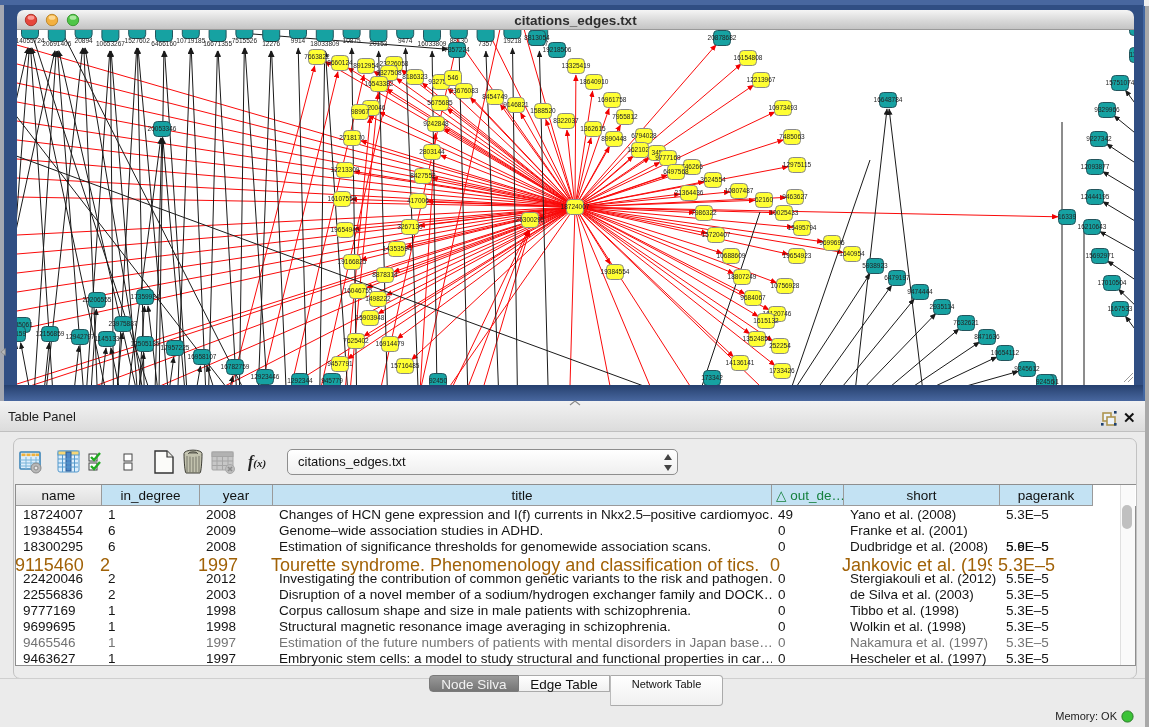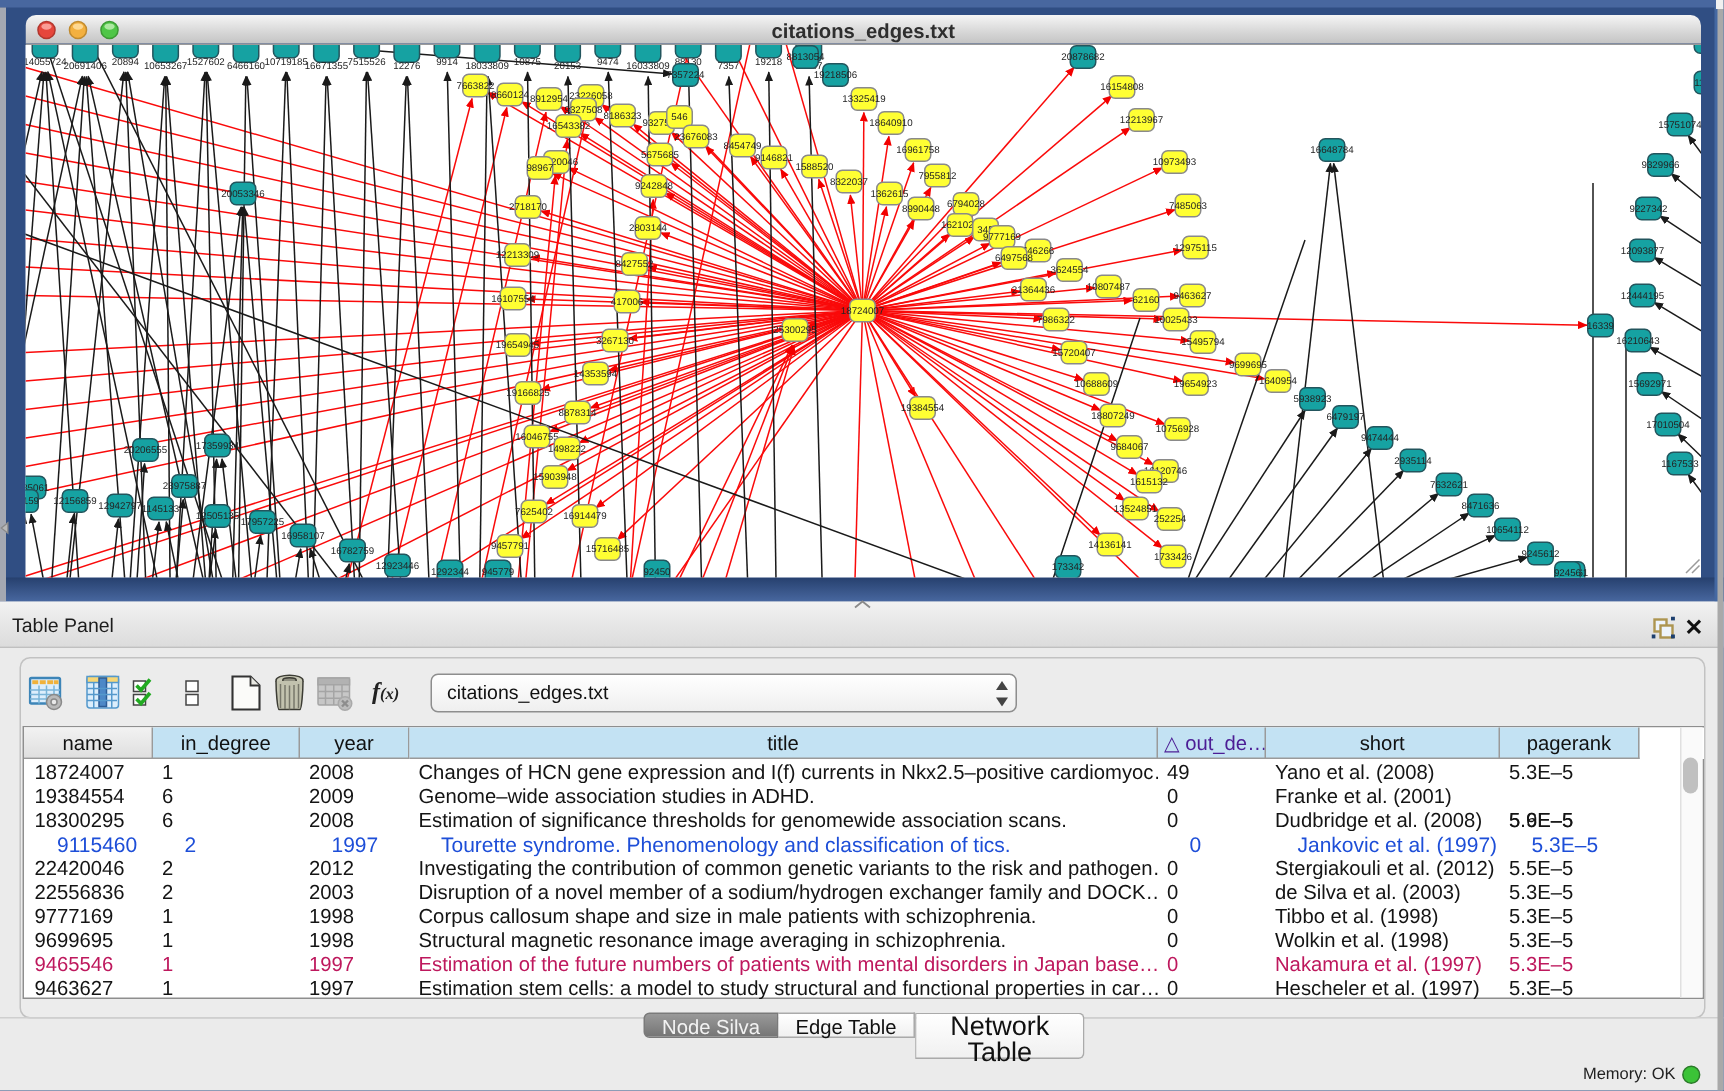--- a/index.html
+++ b/index.html
@@ -891,21 +891,21 @@
     <path d="M5 17 L9 11 L1 11 Z" fill="#444"></path>
   </svg>
 
 <div class="abs" style="left:15px;top:484px;width:1121px;height:182px;background:#fff;border:1px solid #8e8e8e"></div>
 <div class="abs" style="left:16px;top:485px;height:21px;width:1120px;background:#fff"></div>
 
 <div class="abs" style="left:16px;top:485px;width:86px;height:21px;background:linear-gradient(#f2f2f2,#dfdfdf);border-right:1px solid #9a9a9a;border-bottom:1px solid #9a9a9a;text-align:center;font-size:13.5px;line-height:21px;color:#111">name</div>
 <div class="abs" style="left:102px;top:485px;width:98px;height:21px;background:#c3e2f3;border-right:1px solid #9a9a9a;border-bottom:1px solid #9a9a9a;text-align:center;font-size:13.5px;line-height:21px;color:#111">in_degree</div>
 <div class="abs" style="left:200px;top:485px;width:73px;height:21px;background:#c3e2f3;border-right:1px solid #9a9a9a;border-bottom:1px solid #9a9a9a;text-align:center;font-size:13.5px;line-height:21px;color:#111">year</div>
 <div class="abs" style="left:273px;top:485px;width:499px;height:21px;background:#c3e2f3;border-right:1px solid #9a9a9a;border-bottom:1px solid #9a9a9a;text-align:center;font-size:13.5px;line-height:21px;color:#111">title</div>
-<div class="abs" style="left:772px;top:485px;width:72px;height:21px;background:#c3e2f3;border-right:1px solid #9a9a9a;border-bottom:1px solid #9a9a9a;font-size:13.5px;line-height:21px;color:#4c1d95;text-align:center;padding-left:4px;white-space:nowrap;overflow:hidden">△ out_de…</div>
+<div class="abs" style="left:772px;top:485px;width:72px;height:21px;background:#c3e2f3;border-right:1px solid #9a9a9a;border-bottom:1px solid #9a9a9a;font-size:13.5px;line-height:21px;color:#15803d;text-align:center;padding-left:4px;white-space:nowrap;overflow:hidden">△ out_de…</div>
 <div class="abs" style="left:844px;top:485px;width:156px;height:21px;background:#c3e2f3;border-right:1px solid #9a9a9a;border-bottom:1px solid #9a9a9a;text-align:center;font-size:13.5px;line-height:21px;color:#111">short</div>
 <div class="abs" style="left:1000px;top:485px;width:93px;height:21px;background:#c3e2f3;border-right:1px solid #9a9a9a;border-bottom:1px solid #9a9a9a;text-align:center;font-size:13.5px;line-height:21px;color:#111">pagerank</div>
 <div style="position:absolute;left:15px;top:507px;width:1105px;height:16px;font-size:13.5px;color:#141414;white-space:nowrap">
 <span style="position:absolute;left:8px;top:0px;width:80px;overflow:hidden">18724007</span>
 <span style="position:absolute;left:93px;top:0px;width:90px;overflow:hidden">1</span>
 <span style="position:absolute;left:191px;top:0px;width:66px;overflow:hidden">2008</span>
 <span style="position:absolute;left:264px;top:0px;width:493px;overflow:hidden">Changes of HCN gene expression and I(f) currents in Nkx2.5–positive cardiomyoc…</span>
 <span style="position:absolute;left:763px;top:0px;width:64px;overflow:hidden">49</span>
 <span style="position:absolute;left:835px;top:0px;width:150px;overflow:hidden">Yano et al. (2008)</span>
 <span style="position:absolute;left:991px;top:0px;width:95px;overflow:hidden">5.3E–5</span>
@@ -921,21 +921,21 @@
 </div>
 <div style="position:absolute;left:15px;top:539px;width:1105px;height:16px;font-size:13.5px;color:#141414;white-space:nowrap">
 <span style="position:absolute;left:8px;top:0px;width:80px;overflow:hidden">18300295</span>
 <span style="position:absolute;left:93px;top:0px;width:90px;overflow:hidden">6</span>
 <span style="position:absolute;left:191px;top:0px;width:66px;overflow:hidden">2008</span>
 <span style="position:absolute;left:264px;top:0px;width:493px;overflow:hidden">Estimation of significance thresholds for genomewide association scans.</span>
 <span style="position:absolute;left:763px;top:0px;width:64px;overflow:hidden">0</span>
 <span style="position:absolute;left:835px;top:0px;width:150px;overflow:hidden">Dudbridge et al. (2008)</span>
 <span style="position:absolute;left:991px;top:0px;width:95px;overflow:hidden">5.9E–5</span>
 </div>
-<div style="position:absolute;left:30px;top:555px;width:1105px;height:16px;font-size:14px;color:#1d4ed8;white-space:nowrap">
+<div style="position:absolute;left:7px;top:555px;width:1105px;height:16px;font-size:18px;color:#a16207;white-space:nowrap">
 <span style="position:absolute;left:8px;top:0px;width:80px;overflow:hidden">9115460</span>
 <span style="position:absolute;left:93px;top:0px;width:90px;overflow:hidden">2</span>
 <span style="position:absolute;left:191px;top:0px;width:66px;overflow:hidden">1997</span>
 <span style="position:absolute;left:264px;top:0px;width:493px;overflow:hidden">Tourette syndrome. Phenomenology and classification of tics.</span>
 <span style="position:absolute;left:763px;top:0px;width:64px;overflow:hidden">0</span>
 <span style="position:absolute;left:835px;top:0px;width:150px;overflow:hidden">Jankovic et al. (1997)</span>
 <span style="position:absolute;left:991px;top:0px;width:95px;overflow:hidden">5.3E–5</span>
 </div>
 <div style="position:absolute;left:15px;top:571px;width:1105px;height:16px;font-size:13.5px;color:#141414;white-space:nowrap">
 <span style="position:absolute;left:8px;top:0px;width:80px;overflow:hidden">22420046</span>
@@ -966,45 +966,45 @@
 </div>
 <div style="position:absolute;left:15px;top:619px;width:1105px;height:16px;font-size:13.5px;color:#141414;white-space:nowrap">
 <span style="position:absolute;left:8px;top:0px;width:80px;overflow:hidden">9699695</span>
 <span style="position:absolute;left:93px;top:0px;width:90px;overflow:hidden">1</span>
 <span style="position:absolute;left:191px;top:0px;width:66px;overflow:hidden">1998</span>
 <span style="position:absolute;left:264px;top:0px;width:493px;overflow:hidden">Structural magnetic resonance image averaging in schizophrenia.</span>
 <span style="position:absolute;left:763px;top:0px;width:64px;overflow:hidden">0</span>
 <span style="position:absolute;left:835px;top:0px;width:150px;overflow:hidden">Wolkin et al. (1998)</span>
 <span style="position:absolute;left:991px;top:0px;width:95px;overflow:hidden">5.3E–5</span>
 </div>
-<div style="position:absolute;left:15px;top:635px;width:1105px;height:16px;font-size:13.5px;color:#be185d;white-space:nowrap">
+<div style="position:absolute;left:15px;top:635px;width:1105px;height:16px;font-size:13.5px;color:#737373;white-space:nowrap">
 <span style="position:absolute;left:8px;top:0px;width:80px;overflow:hidden">9465546</span>
 <span style="position:absolute;left:93px;top:0px;width:90px;overflow:hidden">1</span>
 <span style="position:absolute;left:191px;top:0px;width:66px;overflow:hidden">1997</span>
 <span style="position:absolute;left:264px;top:0px;width:493px;overflow:hidden">Estimation of the future numbers of patients with mental disorders in Japan base…</span>
 <span style="position:absolute;left:763px;top:0px;width:64px;overflow:hidden">0</span>
 <span style="position:absolute;left:835px;top:0px;width:150px;overflow:hidden">Nakamura et al. (1997)</span>
 <span style="position:absolute;left:991px;top:0px;width:95px;overflow:hidden">5.3E–5</span>
 </div>
 <div style="position:absolute;left:15px;top:651px;width:1105px;height:16px;font-size:13.5px;color:#141414;white-space:nowrap">
 <span style="position:absolute;left:8px;top:0px;width:80px;overflow:hidden">9463627</span>
 <span style="position:absolute;left:93px;top:0px;width:90px;overflow:hidden">1</span>
 <span style="position:absolute;left:191px;top:0px;width:66px;overflow:hidden">1997</span>
-<span style="position:absolute;left:264px;top:0px;width:493px;overflow:hidden">Estimation stem cells: a model to study structural and functional properties in car…</span>
+<span style="position:absolute;left:264px;top:0px;width:493px;overflow:hidden">Embryonic stem cells: a model to study structural and functional properties in car…</span>
 <span style="position:absolute;left:763px;top:0px;width:64px;overflow:hidden">0</span>
 <span style="position:absolute;left:835px;top:0px;width:150px;overflow:hidden">Hescheler et al. (1997)</span>
 <span style="position:absolute;left:991px;top:0px;width:95px;overflow:hidden">5.3E–5</span>
 </div>
 
 <div class="abs" style="left:1120px;top:485px;width:15px;height:180px;background:#fafafa;border-left:1px solid #e0e0e0"></div>
 <div class="abs" style="left:1122px;top:505px;width:10px;height:24px;background:#c0c0c0;border-radius:5px"></div>
 
 <div class="abs" style="left:0;top:678px;width:1149px;height:1px;background:#cfcfcf"></div>
 <div class="abs" style="left:429px;top:675px;width:90px;height:17px;background:linear-gradient(#999999,#757575);border:1px solid #7a7a7a;border-radius:4px 0 0 4px;color:#f2f2f2;font-size:13.5px;text-align:center;line-height:17px">Node Silva</div>
 <div class="abs" style="left:519px;top:675px;width:91px;height:17px;background:linear-gradient(#ffffff,#f0f0f0);border:1px solid #aaa;border-left:none;color:#111;font-size:13.5px;text-align:center;line-height:17px">Edge Table</div>
-<div class="abs" style="left:610px;top:675px;width:113px;height:31px;background:linear-gradient(#ffffff,#f0f0f0);border:1px solid #aaa;border-left:1px solid #bbb;border-radius:0 4px 4px 0;color:#111;font-size:18px;text-align:center;line-height:17px">Network Table</div>
+<div class="abs" style="left:610px;top:675px;width:113px;height:31px;background:linear-gradient(#ffffff,#f0f0f0);border:1px solid #aaa;border-left:1px solid #bbb;border-radius:0 4px 4px 0;color:#111;font-size:11px;text-align:center;line-height:17px">Network Table</div>
 
 <div class="abs" style="right:32px;top:710px;font-size:11px;color:#222">Memory: OK</div>
 <svg class="abs" style="left:1121px;top:710px" width="13" height="13" viewBox="0 0 13 13">
 <circle cx="6.5" cy="6.5" r="5.6" fill="#3bc337" stroke="#2a7a28"></circle>
   </svg>
 
 <div class="abs" style="left:1145px;top:0;width:4px;height:727px;background:#a9a9a9"></div>
 <div class="abs" style="left:1144px;top:0;width:5px;height:6px;background:#f0f0f0"></div>
 </body></html>

